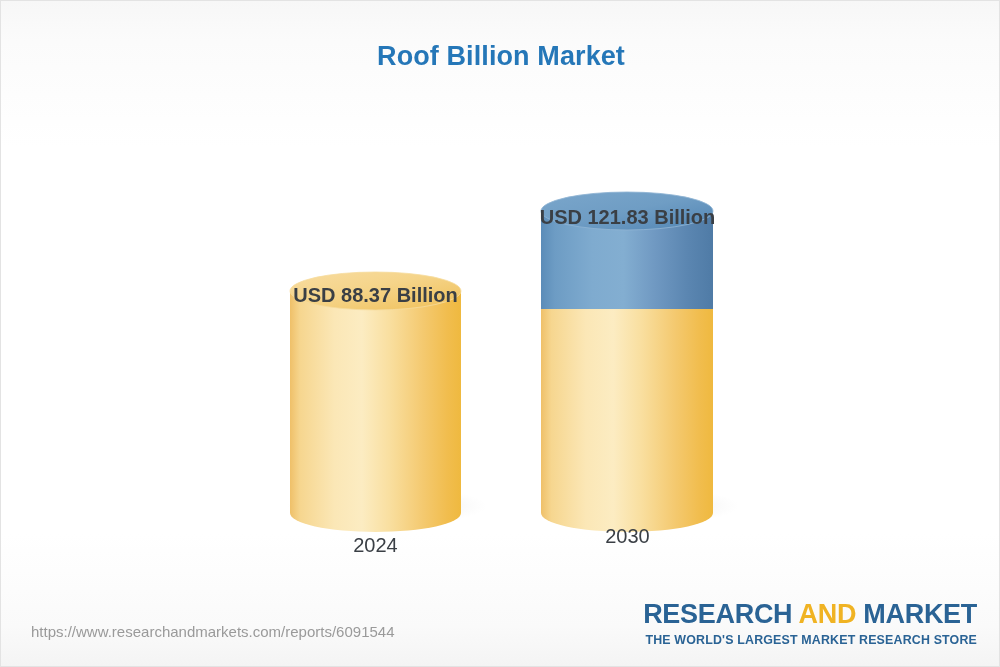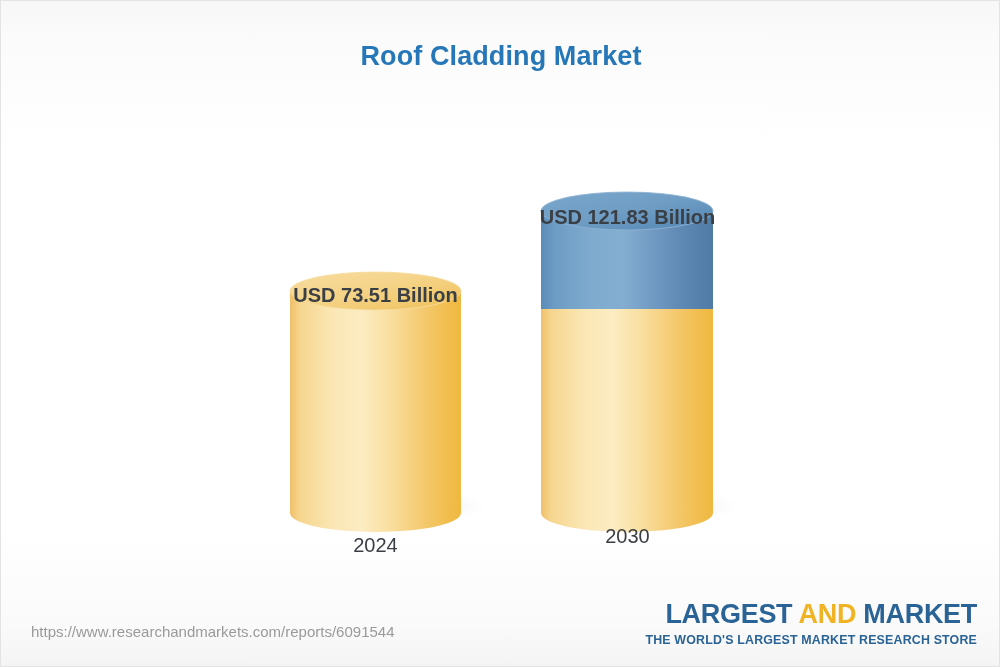--- a/index.html
+++ b/index.html
@@ -72,21 +72,21 @@
     margin-top:6px;
     font-size:12.4px;font-weight:bold;letter-spacing:.18px;
     color:#2a6395;white-space:nowrap;
   }
 </style>
 </head>
 <body>
 
 <div id="canvas">
 
-  <div id="title">Roof Cladding Market</div>
+  <div id="title">Roof Billion Market</div>
 
   <div id="plot">
 
     <svg class="svg-layer" width="1000" height="667">
       <defs>
 
         <linearGradient id="gYellowBody" x1="0" y1="0" x2="1" y2="0">
           <stop offset="0%" stop-color="#efc069"></stop>
           <stop offset="6%" stop-color="#f6d68f"></stop>
           <stop offset="26%" stop-color="#fbe7b6"></stop>
@@ -145,29 +145,29 @@
         <path d="M540,308 L540,512 A86,19 0 0 0 712,512 L712,308 Z" fill="url(#gYellowBody)"></path>
         <path d="M540,512 A86,19 0 0 0 712,512 A86,19 0 0 1 540,512 Z" fill="#e9ae33" opacity="0.30"></path>
 
         <path d="M540,210 L540,308 L712,308 L712,210 Z" fill="url(#gBlueBody)"></path>
 
         <ellipse cx="626" cy="210" rx="86" ry="19" fill="url(#gBlueTop)"></ellipse>
         <ellipse cx="626" cy="210" rx="86" ry="19" fill="none" stroke="#8fb4d4" stroke-width="1" opacity="0.85"></ellipse>
       </g>
     </svg>
 
-    <div class="value-label" style="left:274px;top:243px;width:201px;">USD 73.51 Billion</div>
+    <div class="value-label" style="left:274px;top:243px;width:201px;">USD 88.37 Billion</div>
 
     <div class="value-label" style="left:516px;top:165px;width:221px;">USD 121.83 Billion</div>
 
     <div class="cat-label" style="left:294px;top:533px;width:161px;">2024</div>
 
     <div class="cat-label" style="left:546px;top:524px;width:161px;">2030</div>
   </div>
 
   <div id="footer-url">https://www.researchandmarkets.com/reports/6091544</div>
 
   <div id="logo">
-    <div id="logo-main"><span>LARGEST </span><span class="gold">AND</span><span> MARKET</span></div>
+    <div id="logo-main"><span>RESEARCH </span><span class="gold">AND</span><span> MARKET</span></div>
     <div id="logo-tag">THE WORLD'S LARGEST MARKET RESEARCH STORE</div>
   </div>
 
 </div>
 
 </body></html>

